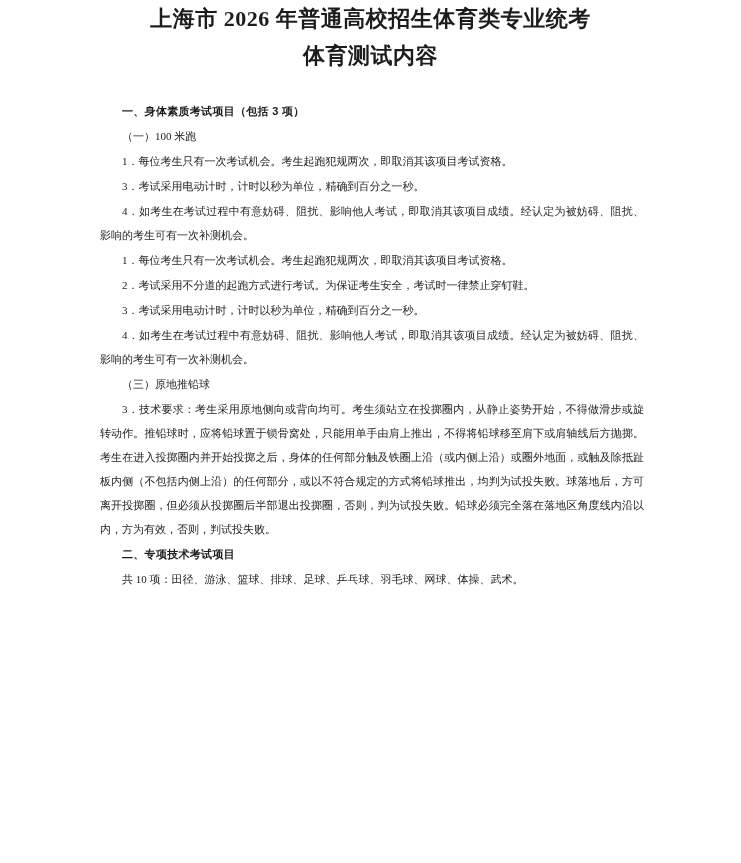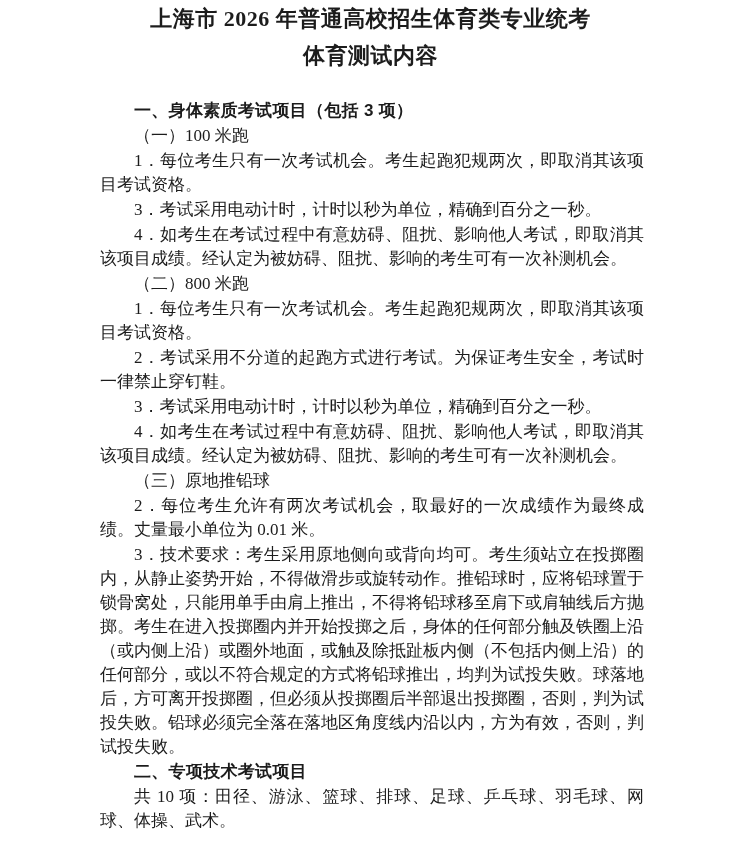--- a/index.html
+++ b/index.html
@@ -24,21 +24,21 @@
     font-weight: bold;
     font-size: 22px;
     line-height: 37px;
     letter-spacing: 0.5px;
   }
   .content {
     margin: 25px 97px 0 100px; 
   }
   p.para {
     margin: 0 0 1px 0;
-    font-size: 17px;
+    font-size: 11px;
     line-height: 24px;
     text-align: justify;
     text-indent: 2em;
     word-break: break-all;
   }
   p.para.heading {
     font-weight: bold;
     font-family: "Liberation Sans", "DejaVu Sans", sans-serif;
     letter-spacing: 0.3px;
   }
@@ -52,26 +52,24 @@
     <div>上海市 2026 年普通高校招生体育类专业统考</div>
     <div>体育测试内容</div>
   </div>
 
   <div class="content">
     <p class="para heading">一、身体素质考试项目（包括 3 项）</p>
     <p class="para">（一）100 米跑</p>
     <p class="para">1．每位考生只有一次考试机会。考生起跑犯规两次，即取消其该项目考试资格。</p>
     <p class="para">3．考试采用电动计时，计时以秒为单位，精确到百分之一秒。</p>
     <p class="para">4．如考生在考试过程中有意妨碍、阻扰、影响他人考试，即取消其该项目成绩。经认定为被妨碍、阻扰、影响的考生可有一次补测机会。</p>
-    <p class="para">（二）800 米跑</p>
     <p class="para">1．每位考生只有一次考试机会。考生起跑犯规两次，即取消其该项目考试资格。</p>
     <p class="para">2．考试采用不分道的起跑方式进行考试。为保证考生安全，考试时一律禁止穿钉鞋。</p>
     <p class="para">3．考试采用电动计时，计时以秒为单位，精确到百分之一秒。</p>
     <p class="para">4．如考生在考试过程中有意妨碍、阻扰、影响他人考试，即取消其该项目成绩。经认定为被妨碍、阻扰、影响的考生可有一次补测机会。</p>
     <p class="para">（三）原地推铅球</p>
-    <p class="para">2．每位考生允许有两次考试机会，取最好的一次成绩作为最终成绩。丈量最小单位为 0.01 米。</p>
     <p class="para">3．技术要求：考生采用原地侧向或背向均可。考生须站立在投掷圈内，从静止姿势开始，不得做滑步或旋转动作。推铅球时，应将铅球置于锁骨窝处，只能用单手由肩上推出，不得将铅球移至肩下或肩轴线后方抛掷。考生在进入投掷圈内并开始投掷之后，身体的任何部分触及铁圈上沿（或内侧上沿）或圈外地面，或触及除抵趾板内侧（不包括内侧上沿）的任何部分，或以不符合规定的方式将铅球推出，均判为试投失败。球落地后，方可离开投掷圈，但必须从投掷圈后半部退出投掷圈，否则，判为试投失败。铅球必须完全落在落地区角度线内沿以内，方为有效，否则，判试投失败。</p>
     <p class="para heading">二、专项技术考试项目</p>
     <p class="para">共 10 项：田径、游泳、篮球、排球、足球、乒乓球、羽毛球、网球、体操、武术。</p>
 
   </div>
 
 </div>
 
 </body></html>

